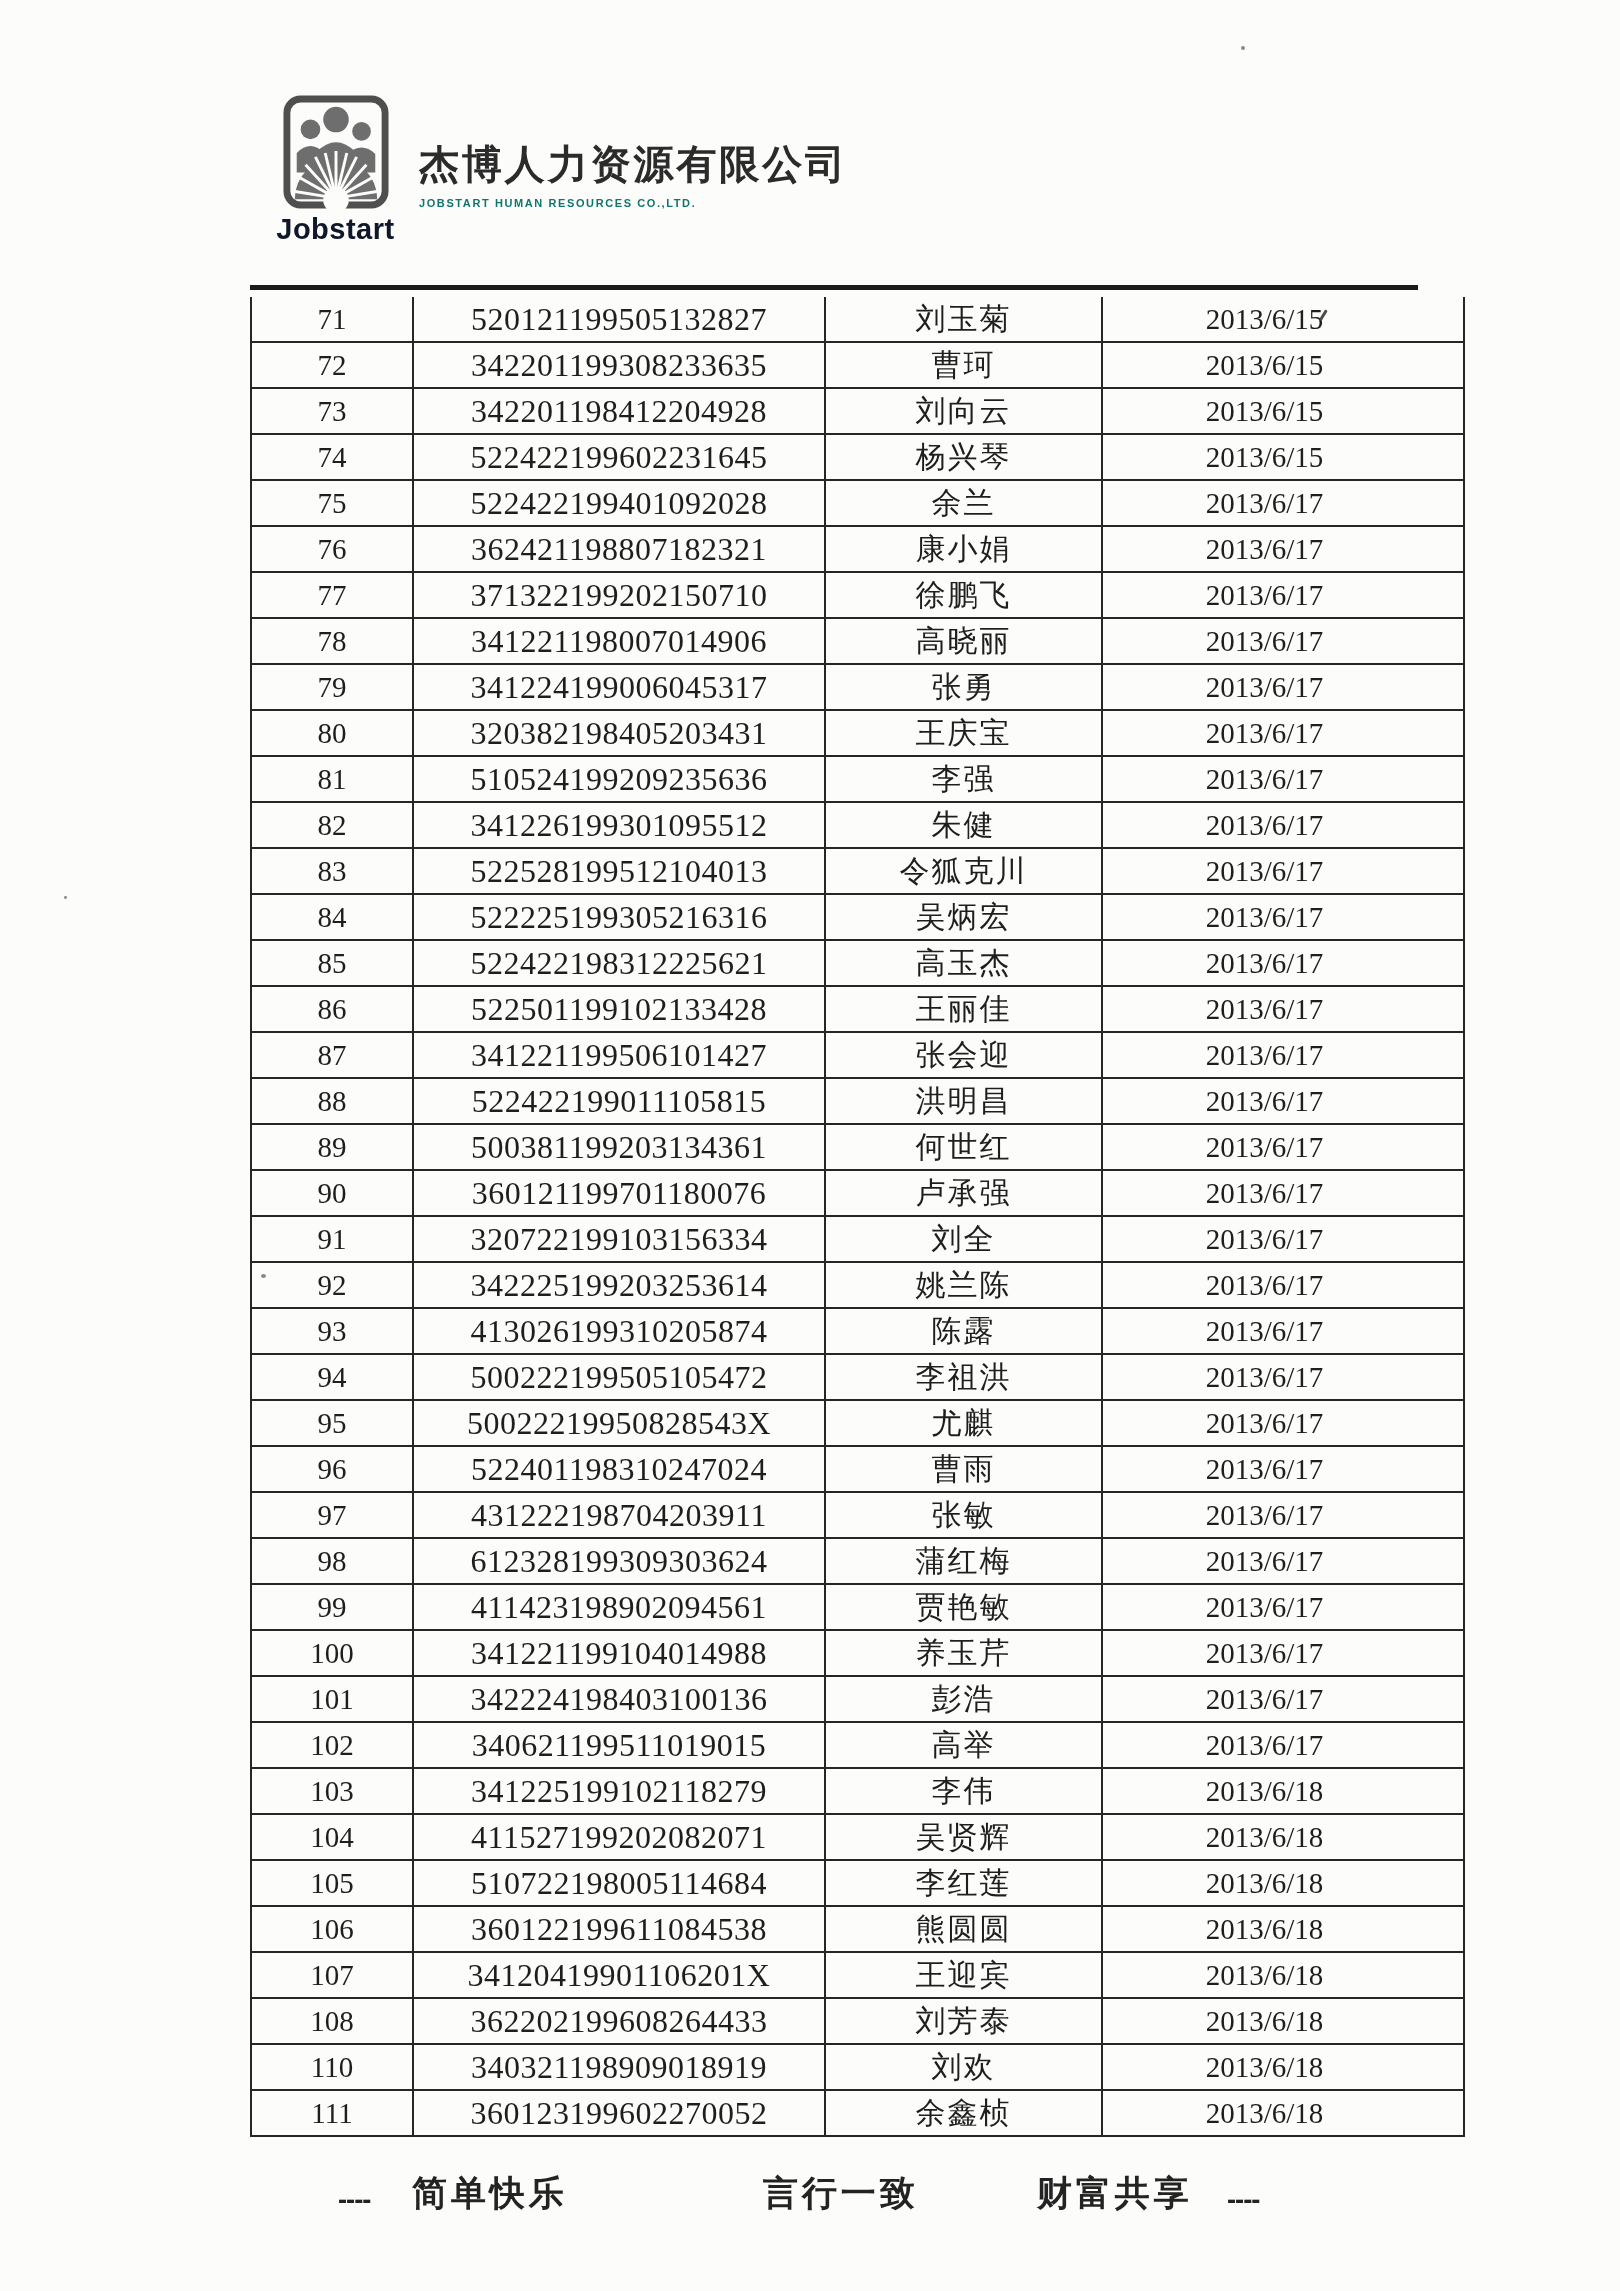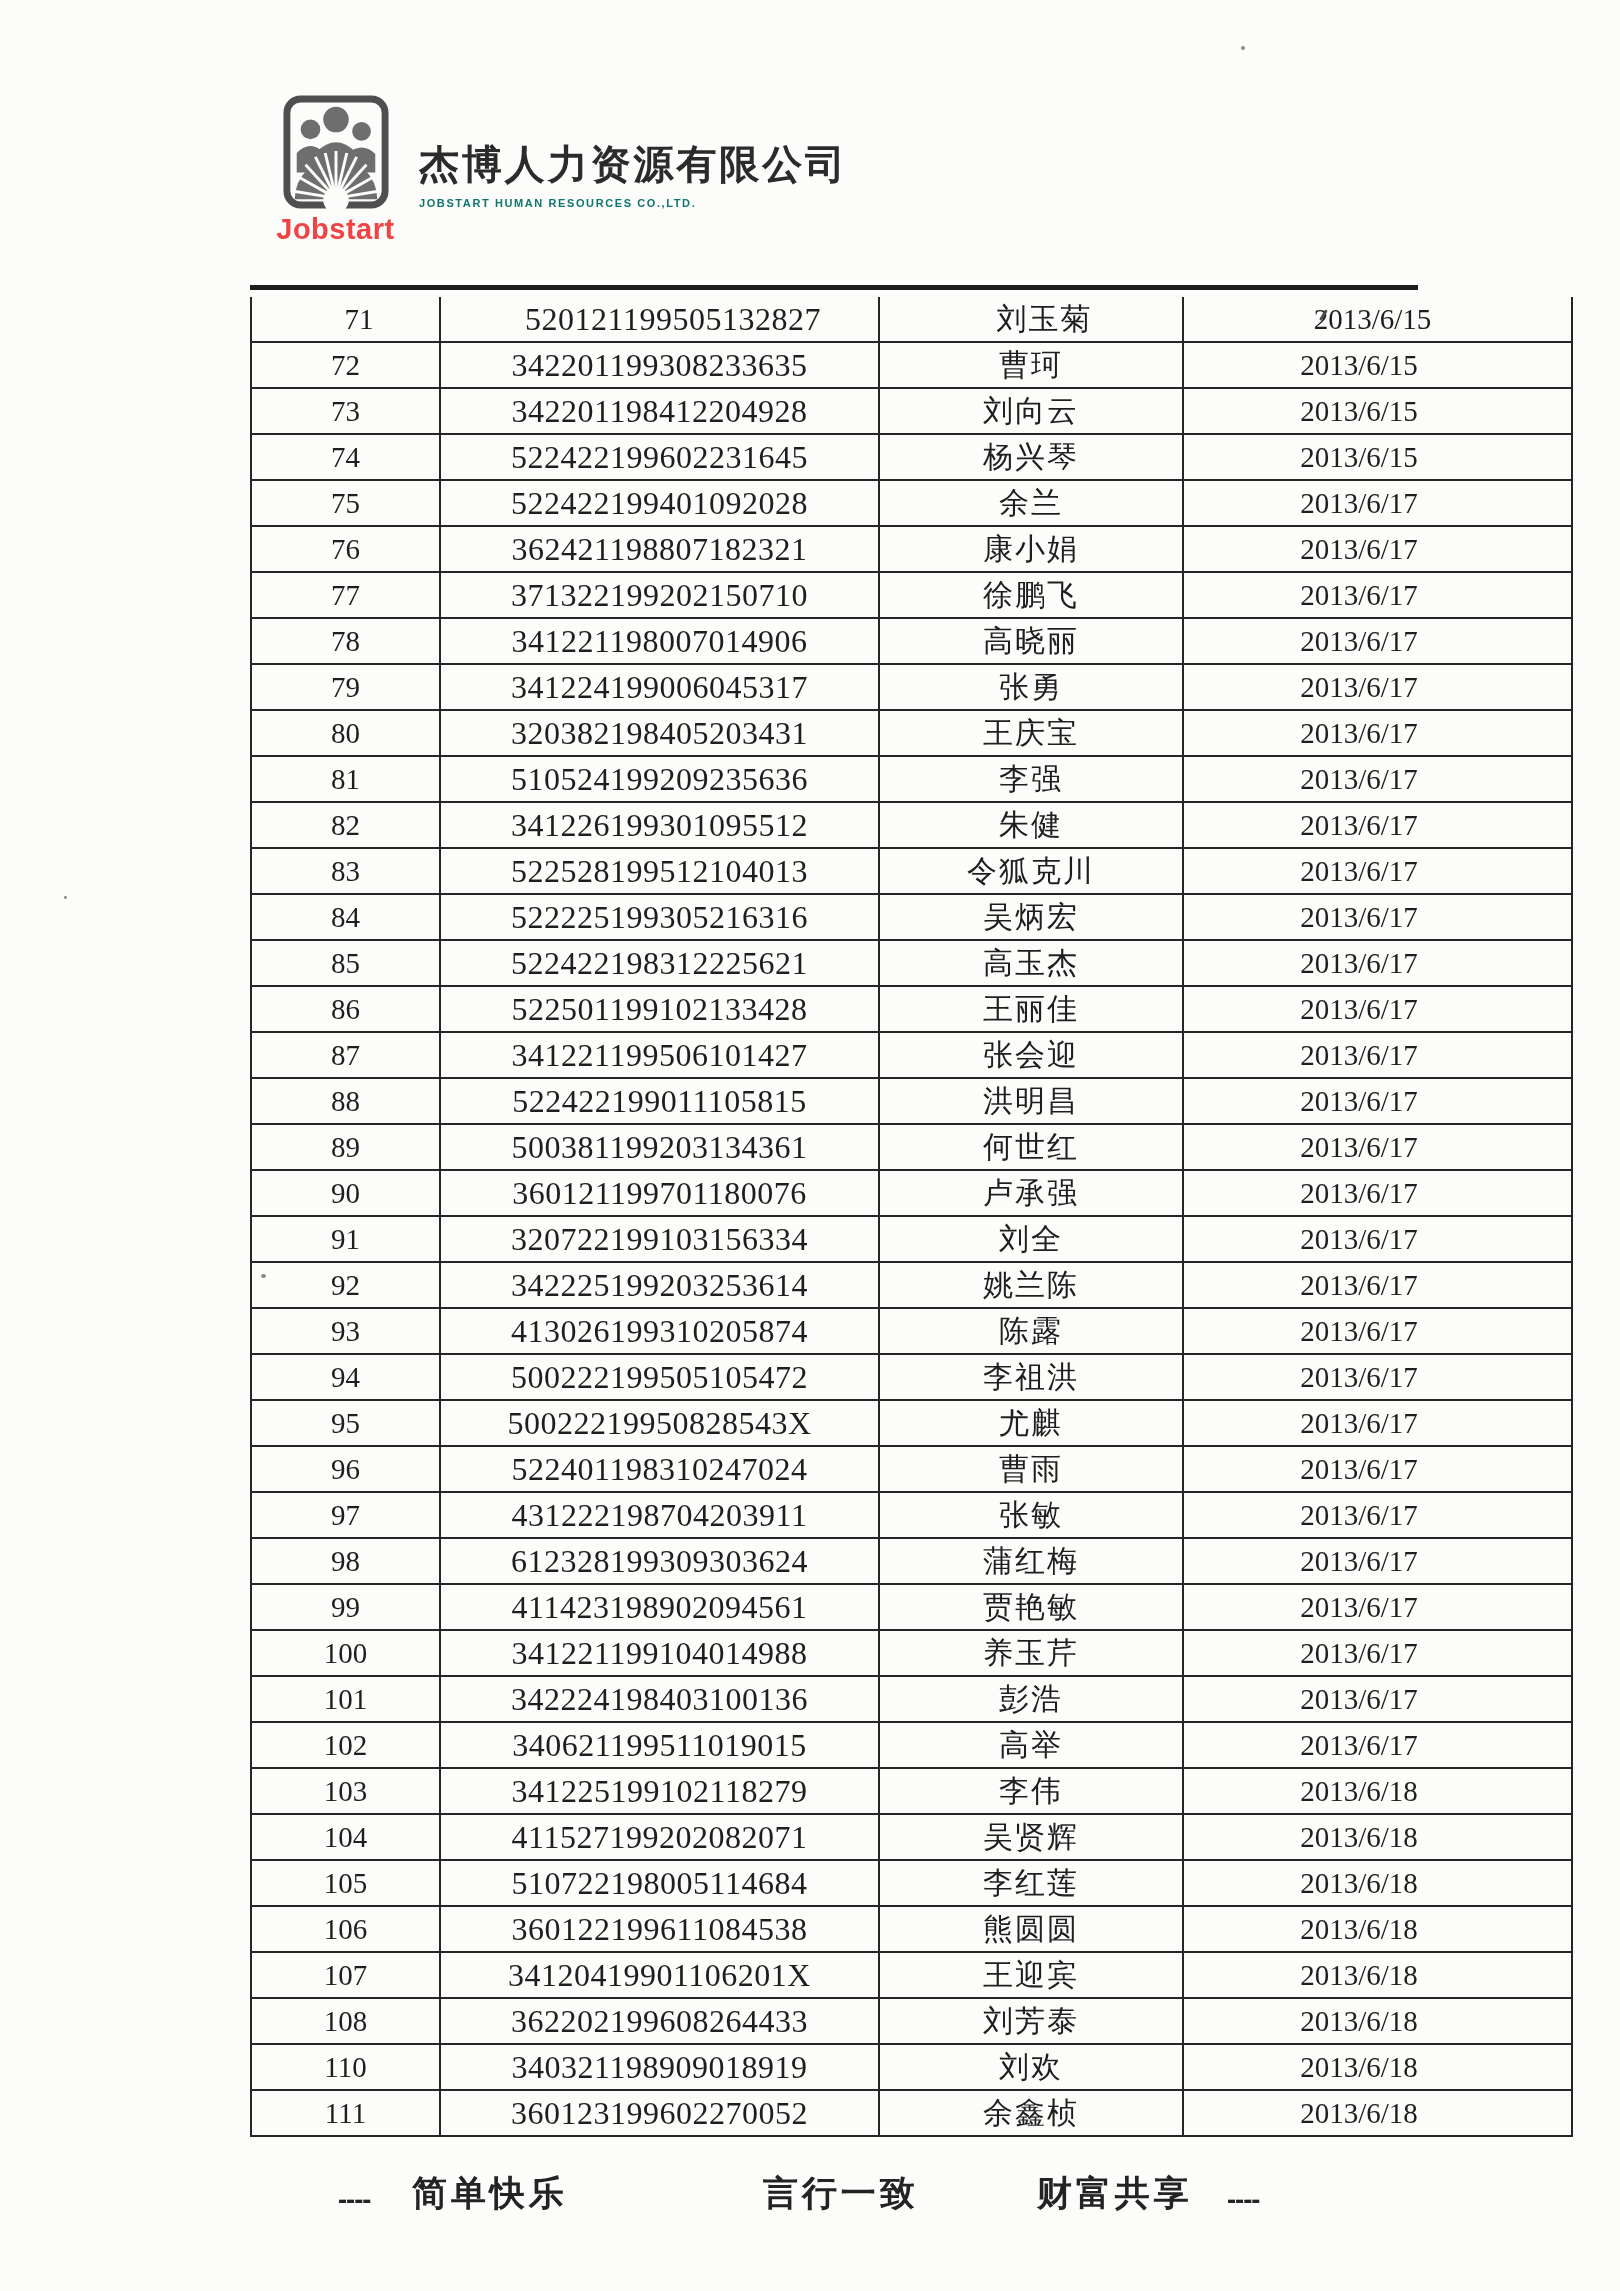--- a/index.html
+++ b/index.html
@@ -11,21 +11,21 @@
     color:#1e1e1e;
     overflow:hidden;
   }
 
   
   .header { position:absolute; left:274px; top:94px; display:flex; align-items:flex-start; }
   .logo-block { width:123px; text-align:center; }
   .logo-svg { display:block; margin:0 auto; }
   .logo-word {
     font-family:"Liberation Sans","DejaVu Sans",sans-serif;
-    font-weight:700; font-size:29px; color:#ef4444;
+    font-weight:700; font-size:29px; color:#0f172a;
     letter-spacing:0.5px; margin-top:2.9px;
   }
   .titles { margin-left:22px; padding-top:43px; }
   .company-zh {
     font-family:"Liberation Sans","DejaVu Sans",sans-serif;
     font-size:40px; font-weight:600; letter-spacing:2.9px; color:#2b2b2b;
   }
   .company-en {
     font-family:"Liberation Sans","DejaVu Sans",sans-serif;
     font-size:11px; font-weight:600; letter-spacing:1.6px; color:#0f766e;
@@ -40,21 +40,21 @@
   table.roster {
     position:absolute; left:250px; top:297px;
     width:1168px; border-collapse:collapse; table-layout:fixed;
   }
   table.roster td {
     border:2px solid #262626;
     height:44px; padding:0;
     text-align:center; vertical-align:middle;
     white-space:nowrap; overflow:hidden;
   }
-  table.roster tr:first-child td { border-top:none;padding-left:27px; }
+  table.roster tr:first-child td { border-top:none; }
   .c-no   { width:160px; font-size:29px; }
   .c-id   { width:410px; font-size:32px; letter-spacing:0.5px; }
   .c-name { width:275px; font-size:30px; letter-spacing:2px; }
   .c-date { width:323px; font-size:29px; padding-right:37px !important; }
 
   
   .f-dash {
     position:absolute;
     font-family:"Liberation Sans","DejaVu Sans",sans-serif;
     font-weight:700; font-size:27.4px; letter-spacing:-1px; color:#232323;

